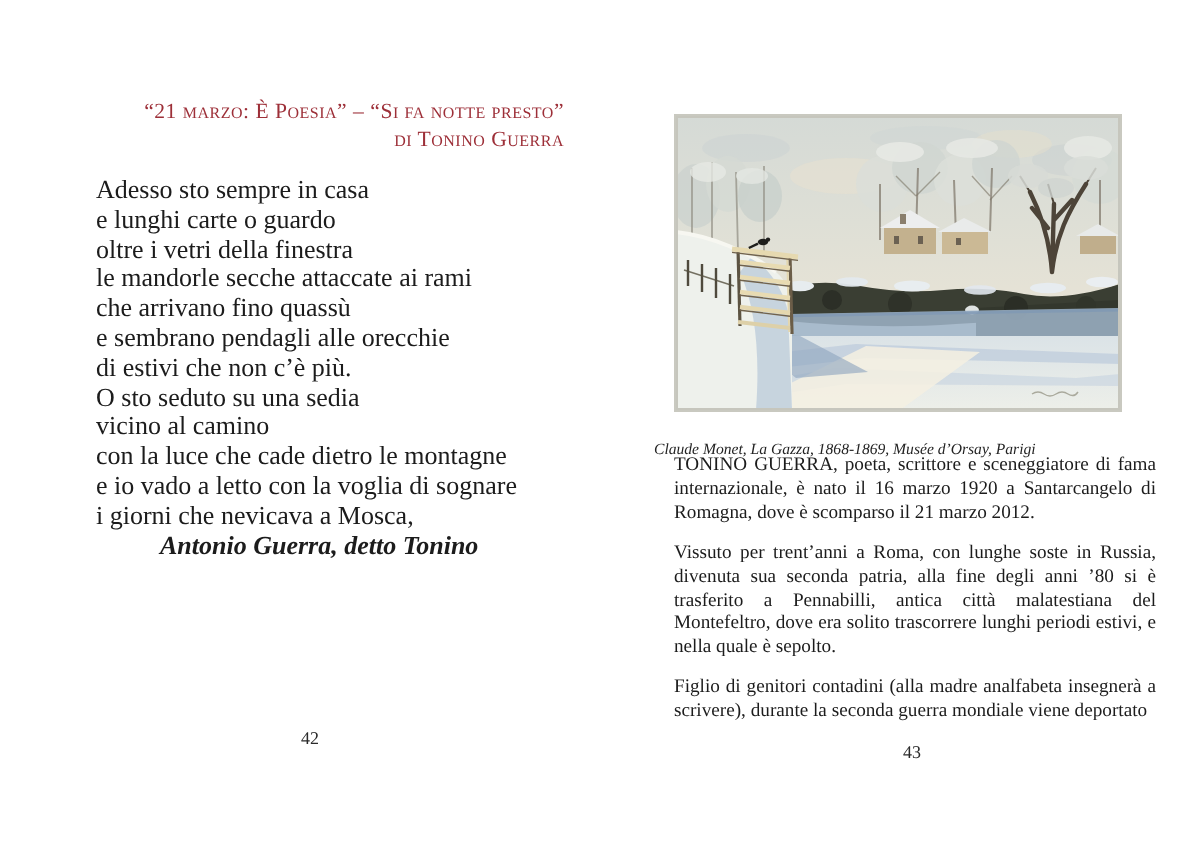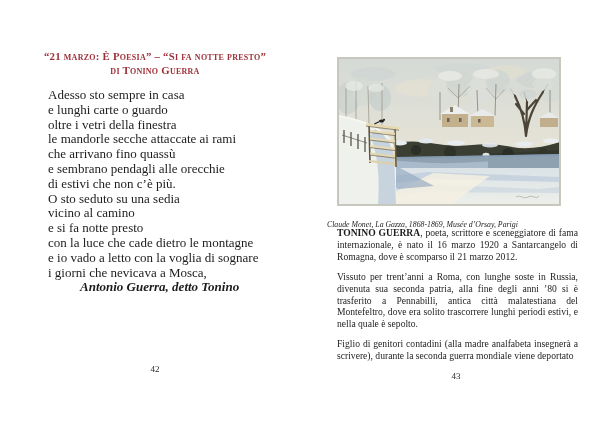--- a/index.html
+++ b/index.html
@@ -3,21 +3,21 @@
 <meta charset="utf-8">
 <style>
   html,body{margin:0;padding:0;background:#ffffff;}
   .spread{
     position:relative;width:600px;height:424px;background:#ffffff;overflow:hidden;
     font-family:"Liberation Serif","DejaVu Serif",serif;color:#1c1c1c;
   }
   
   .title{
     position:absolute;left:28px;top:50px;width:254px;margin:0;
-    text-align:center;font-weight:bold;
+    text-align:right;font-weight:normal;
     font-variant:small-caps;font-size:10.8px;line-height:13.8px;
     letter-spacing:.25px;color:#9d2f38;
   }
   .title .tl{display:block;}
   .poem{
     position:absolute;left:48px;top:88px;width:230px;
     font-size:13px;line-height:14.8px;
   }
   .poem .pl{white-space:nowrap;}
   .attribution{font-weight:bold;font-style:italic;margin-left:32px;}
@@ -36,21 +36,21 @@
   .caption{
     position:absolute;left:327px;top:220px;width:242px;
     text-align:left;font-style:italic;font-size:7.8px;color:#232323;
     white-space:nowrap;
   }
   .bio{
     position:absolute;left:337px;top:227px;width:241px;
     font-size:9.6px;line-height:11.9px;text-align:justify;
   }
   .bio p{margin:0 0 8px 0;}
-  .bio .lead{font-weight:bold;}
+  .bio .lead{font-weight:normal;}
 </style>
 </head>
 <body>
 
 <div class="spread">
 
   <section>
     <h2 class="title" style="color: rgb(157, 47, 56);">
       <span class="tl">“21 marzo: È Poesia” – “Si fa notte presto”</span>
       <span class="tl">di Tonino Guerra</span>
@@ -59,21 +59,20 @@
     <div class="poem">
       <div class="pl">Adesso sto sempre in casa</div>
       <div class="pl">e lunghi carte o guardo</div>
       <div class="pl">oltre i vetri della finestra</div>
       <div class="pl">le mandorle secche attaccate ai rami</div>
       <div class="pl">che arrivano fino quassù</div>
       <div class="pl">e sembrano pendagli alle orecchie</div>
       <div class="pl">di estivi che non c’è più.</div>
       <div class="pl">O sto seduto su una sedia</div>
       <div class="pl">vicino al camino</div>
-      <div class="pl">e si fa notte presto</div>
       <div class="pl">con la luce che cade dietro le montagne</div>
       <div class="pl">e io vado a letto con la voglia di sognare</div>
       <div class="pl">i giorni che nevicava a Mosca,</div>
       <div class="pl attribution">Antonio Guerra, detto Tonino</div>
     </div>
 
     <div class="pagenum left">42</div>
   </section>
 
   <section>

